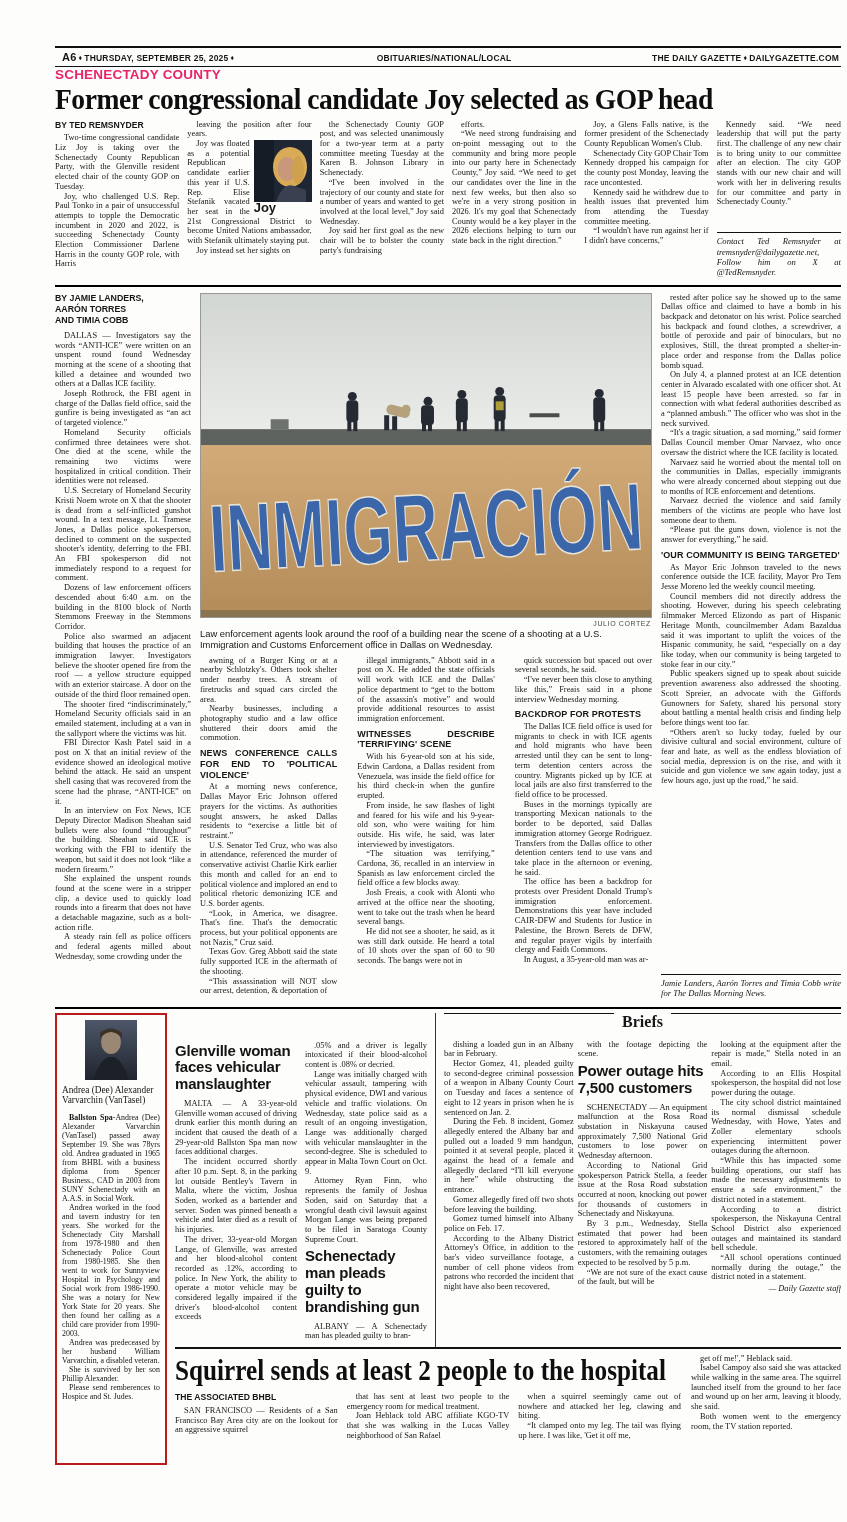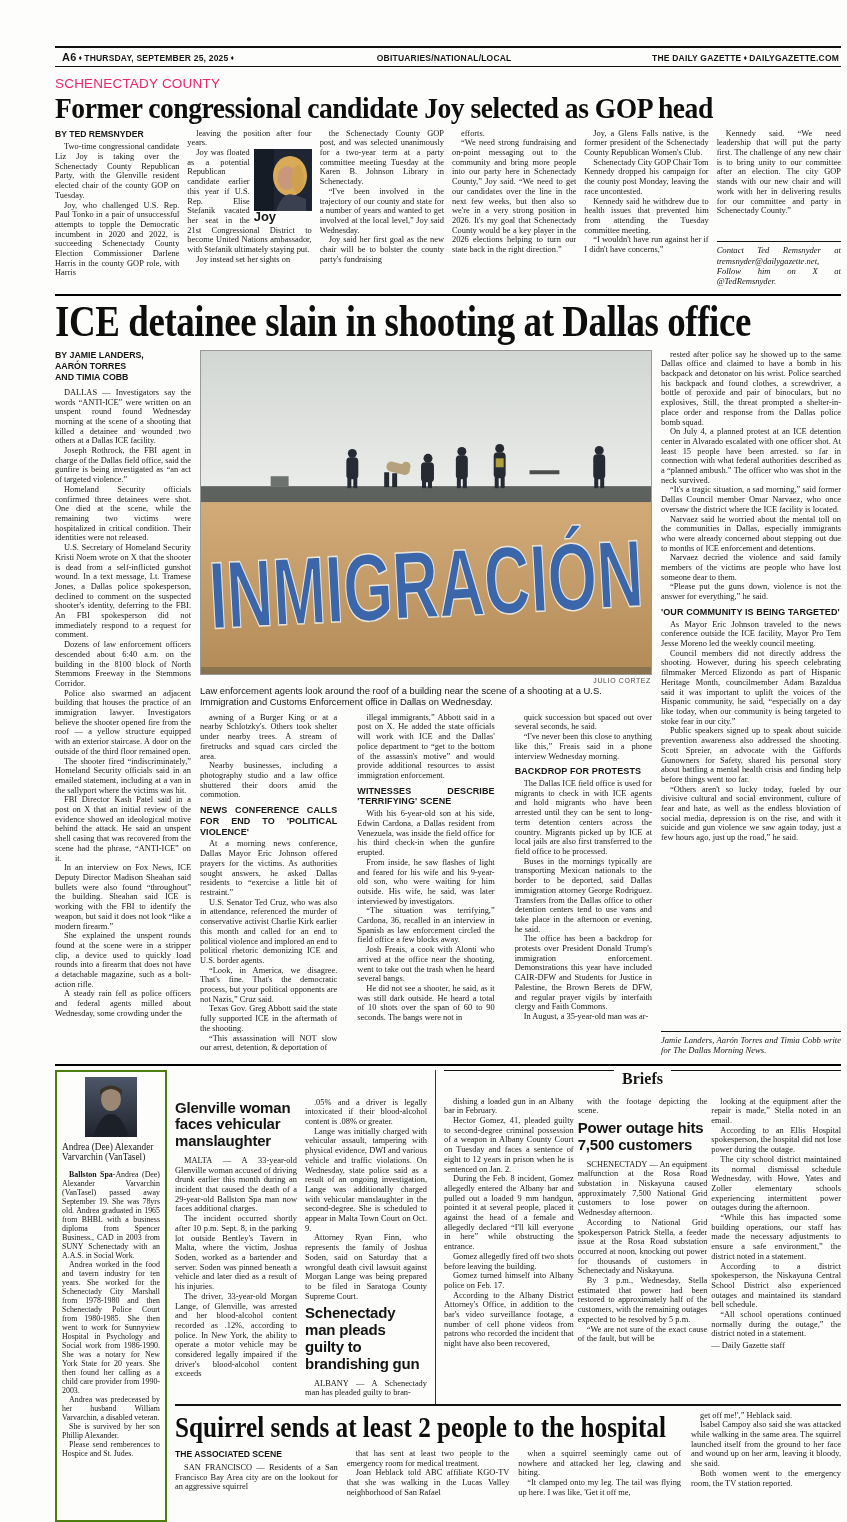--- a/index.html
+++ b/index.html
@@ -15,21 +15,21 @@
   .masthead {
     border-top:2px solid #111; border-bottom:1px solid #111;
     display:flex; justify-content:space-between; align-items:baseline;
     padding:3px 2px 3px 0;
     font-family:"Liberation Sans", sans-serif; font-weight:bold; font-size:8.5px; letter-spacing:.2px;
   }
   .masthead .pg { font-size:11px;margin-left:7px; }
   .dia { font-size:7px; position:relative; top:-1px; padding:0 2px; }
 
   
-  .kicker { margin-top:9px; font-family:"Liberation Sans", sans-serif; font-weight:normal; font-size:13.5px; color:#e8256b; letter-spacing:.2px; }
+  .kicker { font-family:"Liberation Sans", sans-serif; font-weight:bold; font-size:13.5px; color:#e8256b; letter-spacing:.2px; }
   h1,h2 { margin:0; font-family:"Liberation Serif", serif; font-weight:bold; color:#0e0e0e; }
   .fit { display:inline-block; transform-origin:left center; white-space:nowrap; }
   .joy-head { font-size:29px; line-height:1.02; margin-top:3px; }
   .joy-head .fit { transform:scaleX(.95); letter-spacing:-.5px; }
   .ice-head { font-size:44px; line-height:1.0; margin-top:4px; }
   .ice-head .fit { transform:scaleX(.84); letter-spacing:-.5px; }
   .sq-head { font-size:30px; line-height:1.05; }
   .sq-head .fit { transform:scaleX(.84); }
 
   
@@ -61,39 +61,39 @@
   .photo-caption { font-family:"Liberation Sans", sans-serif; font-size:9.4px; line-height:1.18; color:#161616; padding-bottom:6px; text-align:left; }
   .mid-cols { display:flex; gap:20px; flex:1; overflow:hidden; }
   .mid-cols .col { flex:1 1 0; min-width:0; overflow:hidden; }
   .ice-colR { flex:1; min-width:0; display:flex; flex-direction:column; overflow:hidden; }
   .ice-colR .grow { flex:1; overflow:hidden; }
   .ice-credit { border-top:1px solid #111; margin-top:4px; padding-top:3px; font-style:italic; font-size:8.6px; line-height:1.22; }
 
   
   .bottom-rule { border-top:2.5px solid #000; margin-top:8px; }
   .bottom { display:flex; gap:8px; padding-top:4px; height:470px; }
-  .obit-box { width:112px; flex:none; border:2px solid #4d7c0f; height:452px; padding:5px 5px 4px; overflow:hidden; font-size:7.9px; line-height:9px; text-align:justify; }
+  .obit-box { width:112px; flex:none; border:2px solid #b91c1c; height:452px; padding:5px 5px 4px; overflow:hidden; font-size:7.9px; line-height:9px; text-align:justify; }
   .obit-photo { width:52px; height:60px; margin:0 auto 5px; display:block; }
   .obit-name { font-size:9.3px; line-height:1.15; margin-bottom:7px; text-align:left; }
   .obit-box p { text-indent:7px; }
   .bottom-right { flex:1; min-width:0; display:flex; flex-direction:column; }
 
   .briefs-row { height:334px; display:flex; overflow:hidden; }
   .briefs-left { width:252px; flex:none; display:flex; gap:8px; padding-top:28px; }
   .briefs-left .col { flex:1 1 0; min-width:0; overflow:hidden; }
   .briefs-divider { border-left:1px solid #333; margin:0 8px; }
   .briefs-rightbox { flex:1; min-width:0; display:flex; flex-direction:column; }
   .briefs-titlebar { display:flex; align-items:flex-start; gap:8px; }
   .briefs-titlebar::before, .briefs-titlebar::after { content:""; flex:1; border-top:1.5px solid #111; }
   .briefs-title { font-family:"Liberation Serif", serif; font-weight:bold; font-size:16px; }
   .briefs-cols { display:flex; gap:4px; margin-top:9px; flex:1; overflow:hidden; }
   .briefs-cols .col { flex:1 1 0; min-width:0; overflow:hidden; }
   .brief-head { font-family:"Liberation Sans", sans-serif; font-weight:bold; font-size:15px; line-height:1.12; letter-spacing:-.2px; margin:2px 0 6px; color:#141414; text-align:left; }
   .brief-head.mt { margin-top:4px; }
-  .tagline { text-align:left; text-indent:0; margin-top:2px; }
+  .tagline { text-align:right; font-style:italic; text-indent:0; margin-top:2px; }
 
   .squirrel { border-top:2px solid #111; flex:1; display:flex; gap:10px; padding-top:5px; overflow:hidden; }
   .sq-main { flex:1; min-width:0; }
   .sq-cols { display:flex; gap:9px; margin-top:7px; }
   .sq-cols .col { flex:1 1 0; min-width:0; overflow:hidden; }
   .sq-colR { width:150px; flex:none; overflow:hidden; }
 </style>
 </head>
 <body>
 
@@ -156,21 +156,20 @@
     <div class="col flexcol">
       <div>
           <p>Kennedy said. “We need leadership that will put the party first. The challenge of any new chair is to bring unity to our committee after an election. The city GOP stands with our new chair and will work with her in delivering results for our committee and party in Schenectady County.”</p>
         </div>
       <div class="contact">Contact Ted Remsnyder at tremsnyder@dailygazette.net, Follow him on X at @TedRemsnyder.</div>
     </div>
   </div>
 
   <div class="rule2"></div>
 
-  <h1 class="ice-head"><span class="fit">ICE detainee slain in shooting at Dallas office</span></h1>
 
   <div class="ice-body">
     <div class="ice-colL col">
       <div class="byline3">
         <div>BY JAMIE LANDERS,</div>
         <div>AARÓN TORRES</div>
         <div>AND TIMIA COBB</div>
       </div>
       <div>
           <p>DALLAS — Investigators say the words “ANTI-ICE” were written on an unspent round found Wednesday morning at the scene of a shooting that killed a detainee and wounded two others at a Dallas ICE facility.</p>
@@ -342,21 +341,21 @@
           <div class="col">
             <h3 class="brief-head">Glenville woman faces vehicular manslaughter</h3>
             <div>
                 <p>MALTA — A 33-year-old Glenville woman accused of driving drunk earlier this month during an incident that caused the death of a 29-year-old Ballston Spa man now faces additional charges.</p>
                 <p>The incident occurred shortly after 10 p.m. Sept. 8, in the parking lot outside Bentley's Tavern in Malta, where the victim, Joshua Soden, worked as a bartender and server. Soden was pinned beneath a vehicle and later died as a result of his injuries.</p>
                 <p>The driver, 33-year-old Morgan Lange, of Glenville, was arrested and her blood-alcohol content recorded as .12%, according to police. In New York, the ability to operate a motor vehicle may be considered legally impaired if the driver's blood-alcohol content exceeds</p>
               </div>
           </div>
           <div class="col">
             <div>
-                <p>.05% and a driver is legally intoxicated if their blood-alcohol content is .08% or greater.</p>
+                <p>.05% and a driver is legally intoxicated if their blood-alcohol content is .08% or decried.</p>
                 <p>Lange was initially charged with vehicular assault, tampering with physical evidence, DWI and various vehicle and traffic violations. On Wednesday, state police said as a result of an ongoing investigation, Lange was additionally charged with vehicular manslaughter in the second-degree. She is scheduled to appear in Malta Town Court on Oct. 9.</p>
                 <p>Attorney Ryan Finn, who represents the family of Joshua Soden, said on Saturday that a wrongful death civil lawsuit against Morgan Lange was being prepared to be filed in Saratoga County Supreme Court.</p>
               </div>
             <h3 class="brief-head mt">Schenectady man pleads guilty to brandishing gun</h3>
             <div>
                 <p>ALBANY — A Schenectady man has pleaded guilty to bran-</p>
               </div>
           </div>
         </div>
         <div class="briefs-divider"></div>
@@ -398,21 +397,21 @@
             </div>
           </div>
         </div>
       </div>
 
       <div class="squirrel">
         <div class="sq-main">
           <h2 class="sq-head"><span class="fit">Squirrel sends at least 2 people to the hospital</span></h2>
           <div class="sq-cols">
             <div class="col">
-              <div class="byline">THE ASSOCIATED SCENE</div>
+              <div class="byline">THE ASSOCIATED BHBL</div>
               <div>
                   <p>SAN FRANCISCO — Residents of a San Francisco Bay Area city are on the lookout for an aggressive squirrel</p>
                 </div>
             </div>
             <div class="col">
                 <p>that has sent at least two people to the emergency room for medical treatment.</p>
                 <p>Joan Heblack told ABC affiliate KGO-TV that she was walking in the Lucas Valley neighborhood of San Rafael</p>
               </div>
             <div class="col">
                 <p>when a squirrel seemingly came out of nowhere and attacked her leg, clawing and biting.</p>

